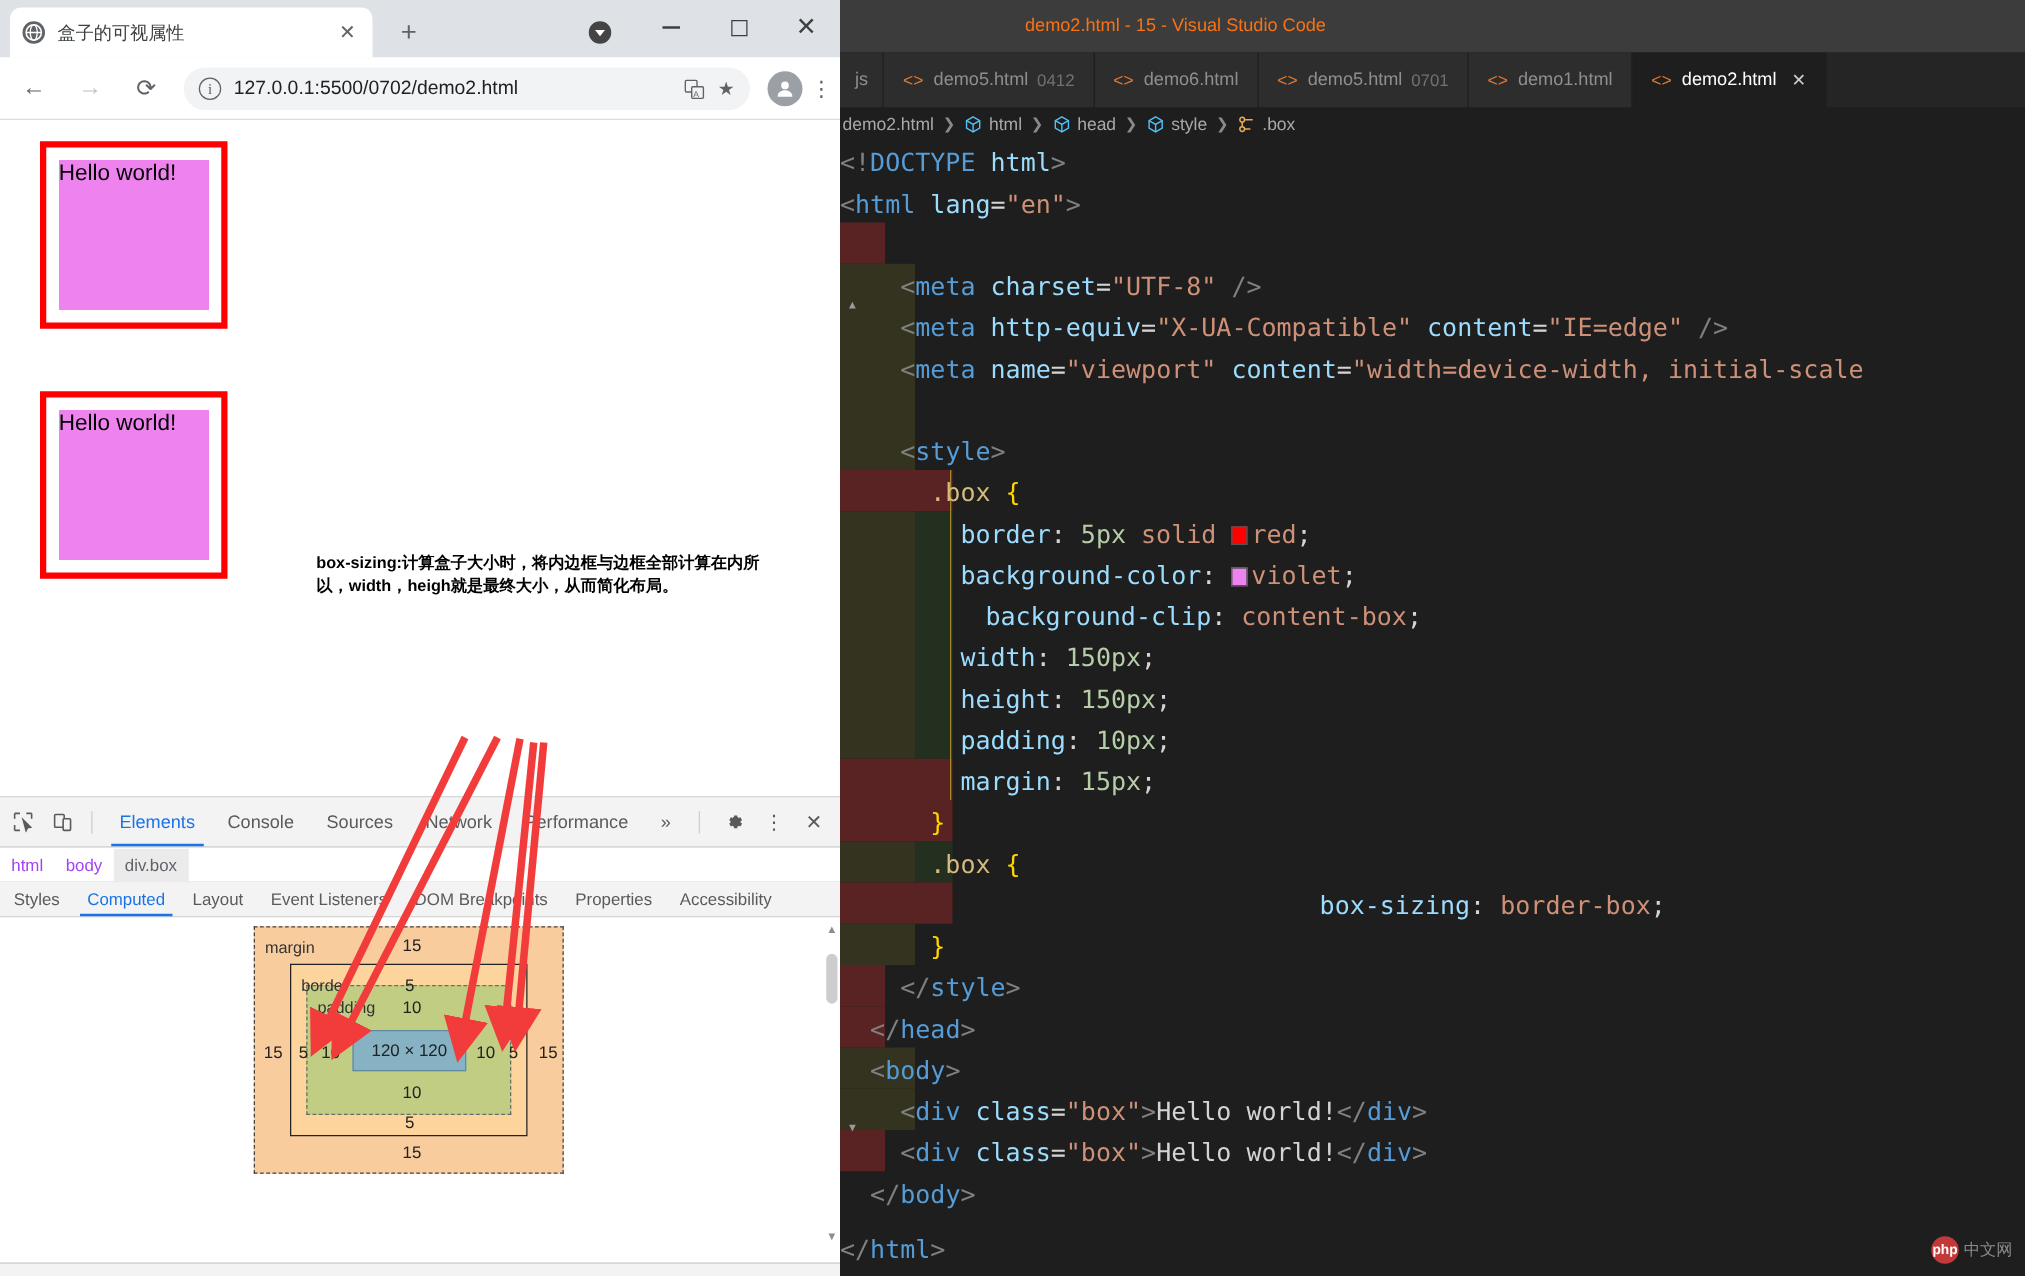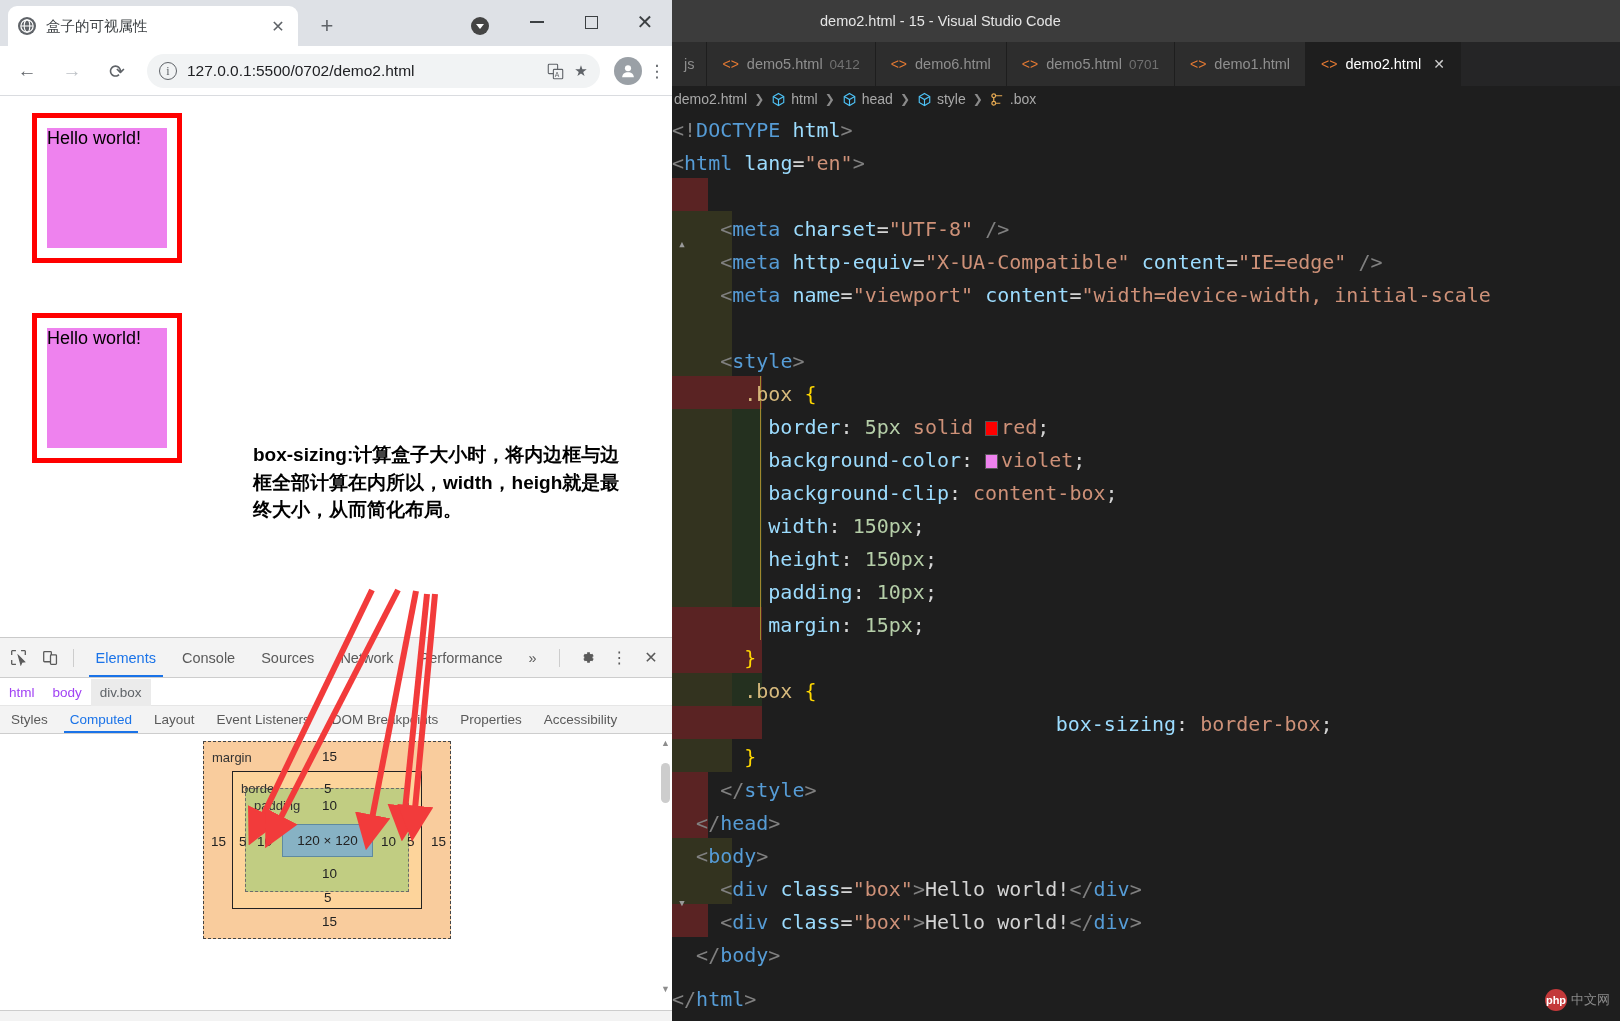--- a/index.html
+++ b/index.html
@@ -109,21 +109,21 @@
     background-color: violet;
     background-clip: content-box;
     font-size: 18px; color: #000;
     font-family: "Liberation Sans", sans-serif;
     line-height: 1.15;
   }
   #box1 { left: 32px; top: 17px; width: 150px; height: 150px; padding: 10px; }
   #box2 { left: 32px; top: 217px; width: 150px; height: 150px; box-sizing: border-box; }
   .note-text {
     position: absolute; left: 253px; top: 345px; width: 380px;
-    font-size: 19px; line-height: 1.45; color: #000;
+    font-size: 13px; line-height: 1.45; color: #000;
     font-family: "Liberation Sans", sans-serif; font-weight: 600;
   }
 
   
   #devtools {
     position: absolute; left: 0; top: 605px; width: 672px; height: 416px;
     background: #ffffff; border-top: 1px solid #cacaca;
     font-family: "Liberation Sans", sans-serif;
     margin-top: 32px;
   }
@@ -237,21 +237,21 @@
     position: absolute; left: 672px; top: 0; width: 948px; height: 1021px;
     background: #1e1e1e; overflow: hidden;
     font-family: "DejaVu Sans Mono", monospace;
   }
   .vsc-titlebar {
     position: absolute; left: 0; top: 0; width: 948px; height: 42px;
     background: #3c3c3c; display: flex; align-items: center; justify-content: center;
   }
   .vsc-title {
     font-family: "Liberation Sans", sans-serif;
-    font-size: 14.5px; color: #e5e5e5;
+    font-size: 14.5px; color: #f97316;
     position: absolute; left: 148px; top: 13px;
   }
   .vsc-tabbar {
     position: absolute; left: 0; top: 42px; width: 948px; height: 44px;
     background: #252526; display: flex; align-items: stretch;
   }
   .vsc-tab {
     display: flex; align-items: center; padding: 0 15px;
     border-right: 1px solid #1e1e1e; background: #2d2d2d;
     font-family: "Liberation Sans", sans-serif; color: #8f8f8f; font-size: 14.5px;
@@ -589,21 +589,21 @@
 
       <div class="code-line" style="top:2px;"><span class="brc">&lt;!</span><span class="tagc">DOCTYPE</span> <span class="attr">html</span><span class="brc">&gt;</span></div>
       <div class="code-line" style="top:35px;"><span class="brc">&lt;</span><span class="tagc">html</span> <span class="attr">lang</span><span class="punc">=</span><span class="strv">"en"</span><span class="brc">&gt;</span></div>
       <div class="code-line" style="top:101px;">    <span class="brc">&lt;</span><span class="tagc">meta</span> <span class="attr">charset</span><span class="punc">=</span><span class="strv">"UTF-8"</span> <span class="brc">/&gt;</span></div>
       <div class="code-line" style="top:134px;">    <span class="brc">&lt;</span><span class="tagc">meta</span> <span class="attr">http-equiv</span><span class="punc">=</span><span class="strv">"X-UA-Compatible"</span> <span class="attr">content</span><span class="punc">=</span><span class="strv">"IE=edge"</span> <span class="brc">/&gt;</span></div>
       <div class="code-line" style="top:167px;">    <span class="brc">&lt;</span><span class="tagc">meta</span> <span class="attr">name</span><span class="punc">=</span><span class="strv">"viewport"</span> <span class="attr">content</span><span class="punc">=</span><span class="strv">"width=device-width, initial-scale</span></div>
       <div class="code-line" style="top:233px;">    <span class="brc">&lt;</span><span class="tagc">style</span><span class="brc">&gt;</span></div>
       <div class="code-line" style="top:266px;">      <span class="selc">.box</span> <span class="yel">{</span></div>
       <div class="code-line" style="top:299px;">        <span class="prop">border</span><span class="punc">:</span> <span class="numv">5px</span> <span class="strv">solid</span> <span class="swatch" style="background:#ff0000"></span><span class="strv">red</span><span class="punc">;</span></div>
       <div class="code-line" style="top:332px;">        <span class="prop">background-color</span><span class="punc">:</span> <span class="swatch" style="background:#ee82ee"></span><span class="strv">violet</span><span class="punc">;</span></div>
-      <div class="code-line" style="top:365px;">        <span class="prop">background-clip</span><span class="punc">:</span> <span class="strv">content-box</span><span class="punc">;</span></div>
+      <div class="code-line" style="top:365px;padding-left:20px;">        <span class="prop">background-clip</span><span class="punc">:</span> <span class="strv">content-box</span><span class="punc">;</span></div>
       <div class="code-line" style="top:398px;">        <span class="prop">width</span><span class="punc">:</span> <span class="numv">150px</span><span class="punc">;</span></div>
       <div class="code-line" style="top:431px;">        <span class="prop">height</span><span class="punc">:</span> <span class="numv">150px</span><span class="punc">;</span></div>
       <div class="code-line" style="top:464px;">        <span class="prop">padding</span><span class="punc">:</span> <span class="numv">10px</span><span class="punc">;</span></div>
       <div class="code-line" style="top:497px;">        <span class="prop">margin</span><span class="punc">:</span> <span class="numv">15px</span><span class="punc">;</span></div>
       <div class="code-line" style="top:530px;">      <span class="yel">}</span></div>
       <div class="code-line" style="top:563px;">      <span class="selc">.box</span> <span class="yel">{</span></div>
       <div class="code-line" style="top:596px;text-align:center;">        <span class="prop">box-sizing</span><span class="punc">:</span> <span class="strv">border-box</span><span class="punc">;</span></div>
       <div class="code-line" style="top:629px;">      <span class="yel">}</span></div>
       <div class="code-line" style="top:662px;">    <span class="brc">&lt;/</span><span class="tagc">style</span><span class="brc">&gt;</span></div>
       <div class="code-line" style="top:695px;">  <span class="brc">&lt;/</span><span class="tagc">head</span><span class="brc">&gt;</span></div>

